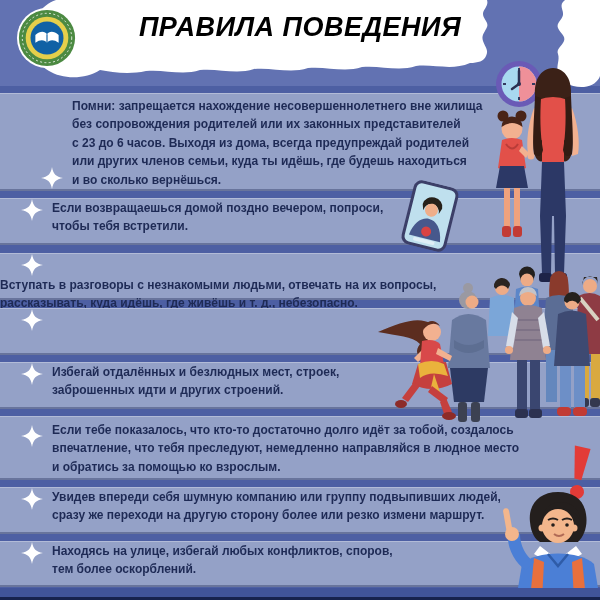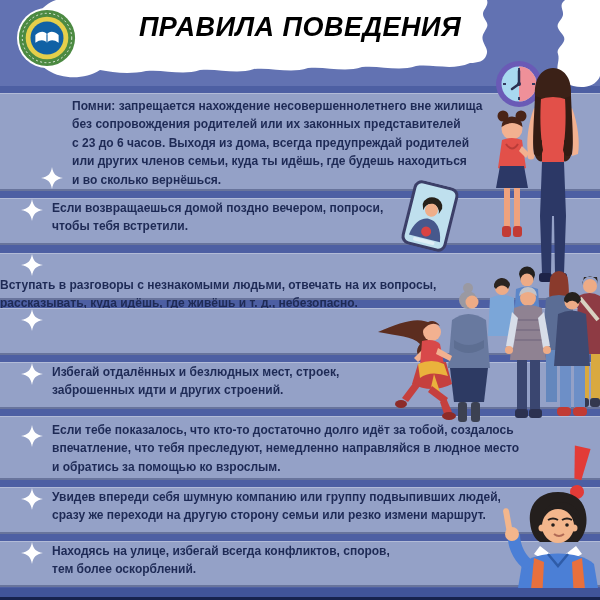--- a/index.html
+++ b/index.html
@@ -103,27 +103,27 @@
       </svg>
     <p>Если тебе показалось, что кто-то достаточно долго идёт за тобой, создалось
 впечатление, что тебя преследуют, немедленно направляйся в людное место
 и обратись за помощью ко взрослым.</p>
   </div>
   <div class="band b7">
     <svg class="spark" viewBox="0 0 22 22">
         <path d="M11 0 C12.2 7 15 9.8 22 11 C15 12.2 12.2 15 11 22 C9.8 15 7 12.2 0 11 C7 9.8 9.8 7 11 0 Z" fill="#ffffff"></path>
       </svg>
     <p>Увидев впереди себя шумную компанию или группу подвыпивших людей,
-сразу же переходи на другую сторону семьи или резко измени маршрут.</p>
+сразу же переходи на другую сторону более или резко измени маршрут.</p>
   </div>
   <div class="band b8">
     <svg class="spark" viewBox="0 0 22 22">
         <path d="M11 0 C12.2 7 15 9.8 22 11 C15 12.2 12.2 15 11 22 C9.8 15 7 12.2 0 11 C7 9.8 9.8 7 11 0 Z" fill="#ffffff"></path>
       </svg>
-    <p>Находясь на улице, избегай всегда конфликтов, споров,
+    <p>Находясь на улице, избегай любых конфликтов, споров,
 тем более оскорблений.</p>
   </div>
 
   <svg class="header-svg" viewBox="0 0 600 112">
     <path fill="#ffffff" d="M56 0 L487 0 C489 6 483 9 483 14 C483 19 489 22 487 27 C485 32 481 35 483 41 C485 47 489 50 486 56 C484 61 478 63 470 63 C452 71 434 64 416 66 C398 72 380 65 362 67 C344 73 326 66 308 68 C290 74 272 67 254 69 C236 75 218 68 200 70 C182 76 164 69 146 71 C128 75 112 72 100 70 C78 84 40 78 33 50 C28 26 38 6 56 0 Z"></path>
     <path fill="#ffffff" d="M565 0 C558 5 564 10 563 15 C562 20 556 23 558 28 C560 33 566 36 564 41 C562 46 556 49 558 54 C560 60 556 66 558 72 C560 82 572 88 584 87 C592 86 598 82 600 76 L600 0 Z"></path>
   </svg>
 
   <svg class="logo" viewBox="0 0 64 64">
     <circle cx="32" cy="32" r="31" fill="#ffffff"></circle>

